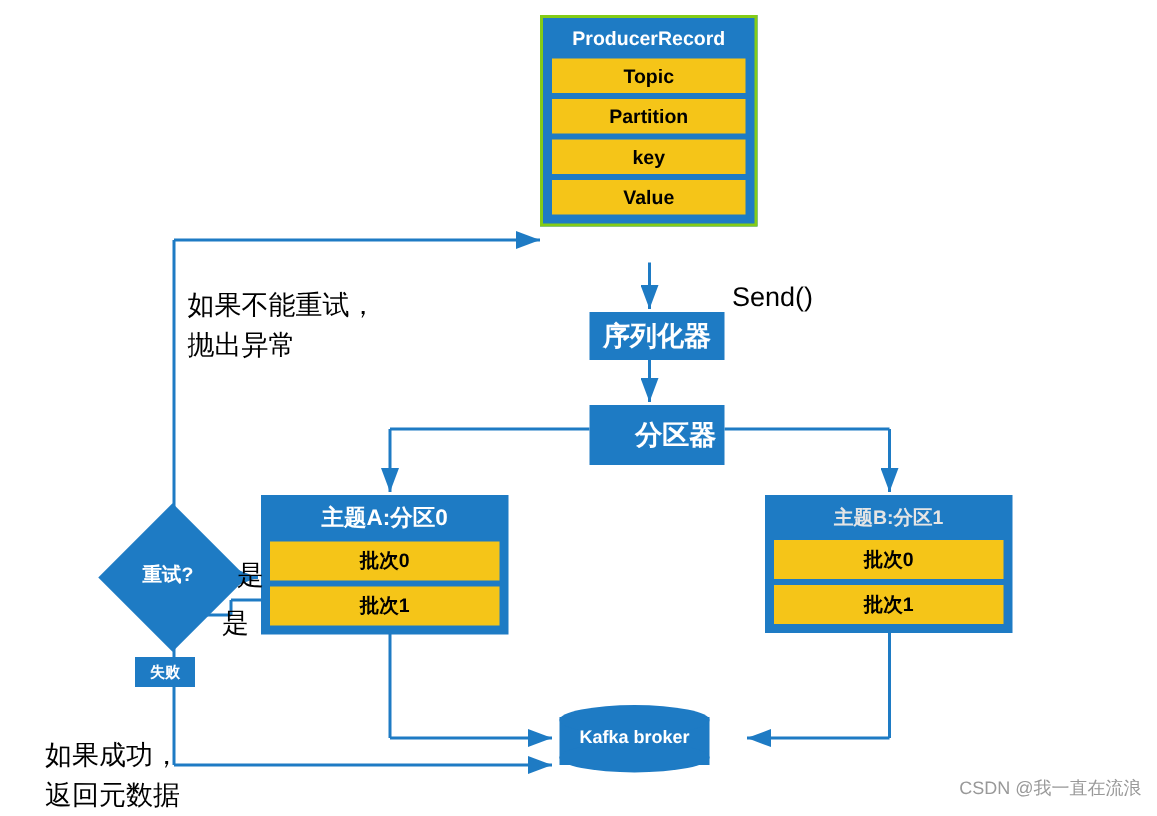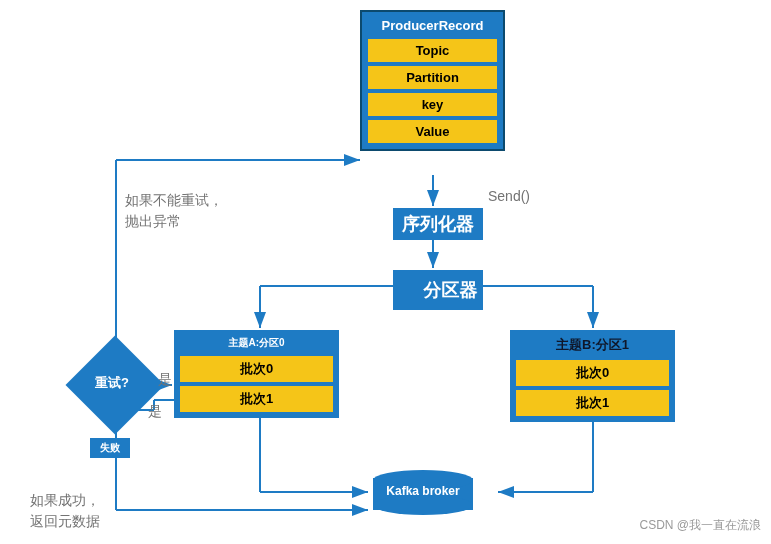--- a/index.html
+++ b/index.html
@@ -18,21 +18,21 @@
       height: 544px;
       background: #fff;
     }
     
     .producer-record {
       position: absolute;
       left: 360px;
       top: 10px;
       width: 145px;
       background: #1e7bc4;
-      border: 2px solid #0c4a6e;
+      border: 2px solid #84cc16;
       padding: 6px;
     }
     .producer-record-title {
       color: #fff;
       font-weight: bold;
       text-align: center;
       margin-bottom: 6px;
       font-size: 13px;
     }
     .yellow-box {
@@ -83,34 +83,34 @@
       width: 165px;
       background: #1e7bc4;
       position: absolute;
       padding: 6px;
     }
     .topic-a-title {
       color: #fff;
       font-weight: bold;
       text-align: center;
       margin-bottom: 6px;
-      font-size: 10px;
+      font-size: 15px;
     }
 
     
     .topic-b {
       left: 510px;
       top: 330px;
       width: 165px;
       background: #1e7bc4;
       position: absolute;
       padding: 6px;
     }
     .topic-b-title {
-      color: #0f172a;
+      color: #e5e5e5;
       font-weight: bold;
       text-align: center;
       margin-bottom: 6px;
       font-size: 13px;
     }
 
     
     .diamond {
       position: absolute;
       width: 70px;
@@ -179,22 +179,22 @@
       top: 0;
       left: 0;
       width: 771px;
       height: 544px;
       pointer-events: none;
     }
 
     
     .text-label {
       position: absolute;
-      font-size: 14px;
-      color: #737373;
+      font-size: 18px;
+      color: #000000;
     }
 
     
     .watermark {
       position: absolute;
       bottom: 10px;
       right: 10px;
       font-size: 12px;
       color: #999;
       margin-left: 32px;

